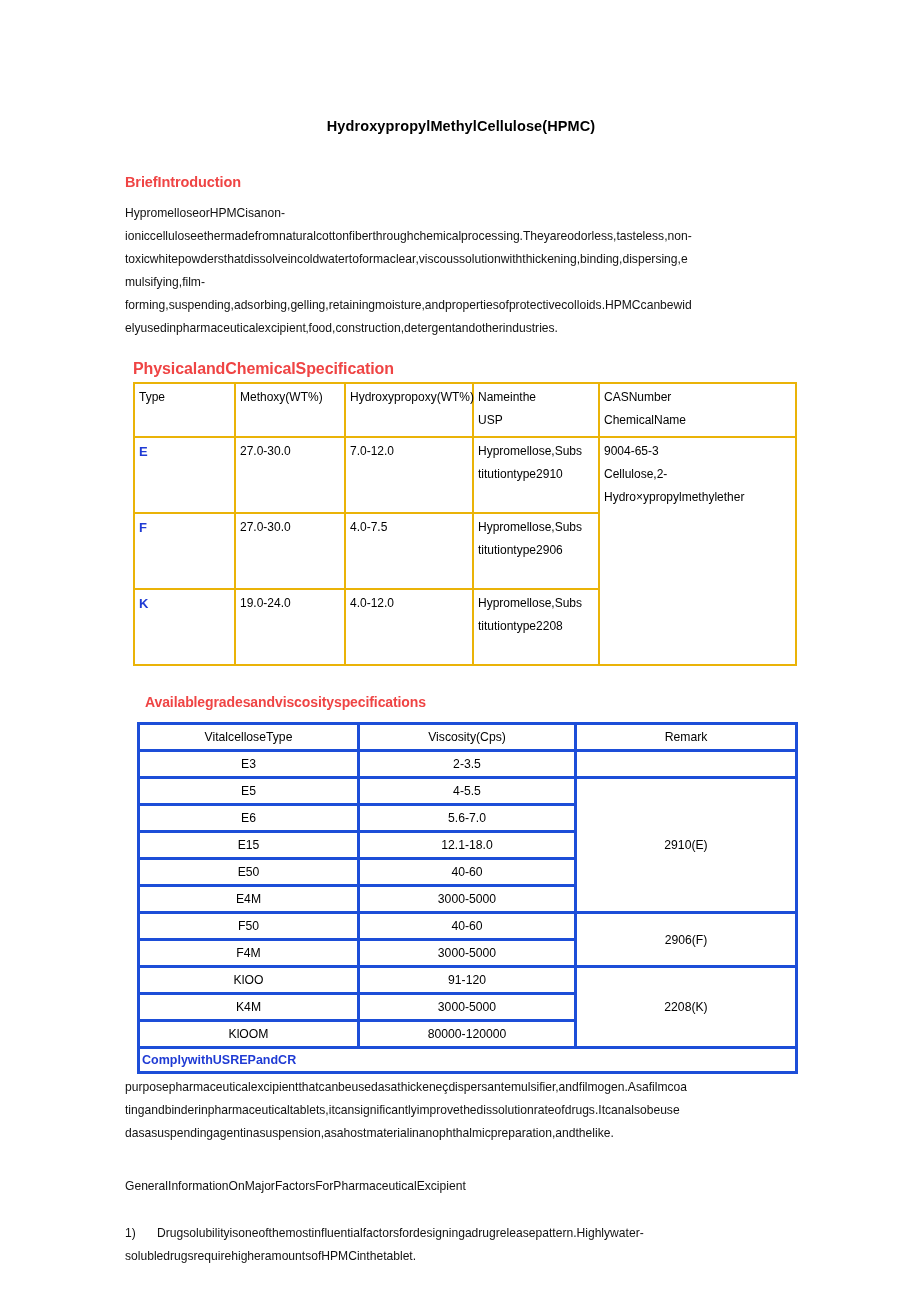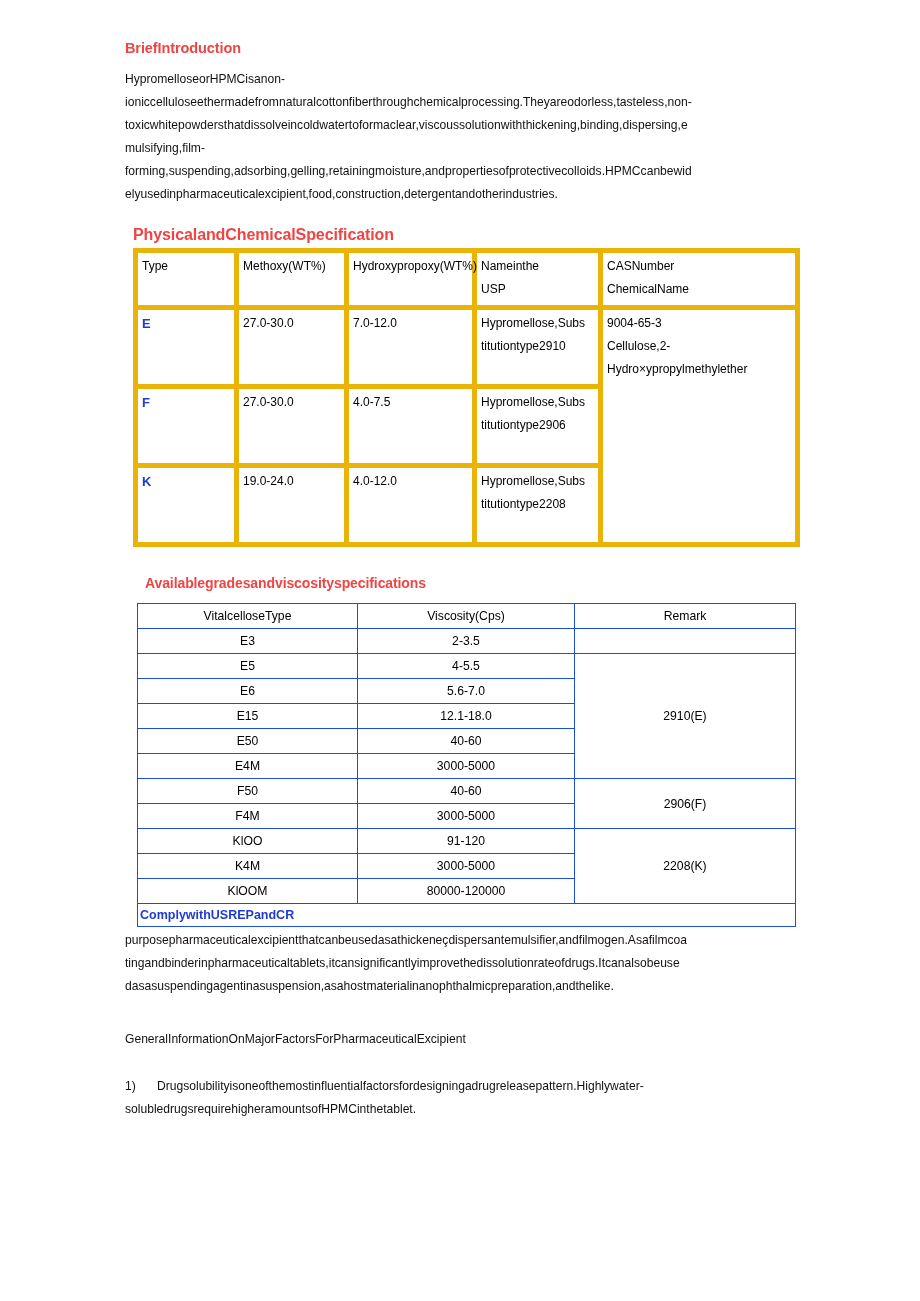--- a/index.html
+++ b/index.html
@@ -82,21 +82,21 @@
     border-collapse: collapse;
     table-layout: fixed;
   }
   .tbl-spec {
     margin-top: 4px;
     margin-left: 8px;
     width: 662px;
     font-size: 12px;
   }
   .tbl-spec td {
-    border: 5px solid #eab308;
+    border: 2px solid #eab308;
     padding: 2px 3px 2px 4px;
     vertical-align: top;
     line-height: 23px;
   }
   .tbl-spec .c-type   { width: 101px; }
   .tbl-spec .c-meth   { width: 110px; }
   .tbl-spec .c-hpo    { width: 128px; }
   .tbl-spec .c-usp    { width: 126px; }
   .tbl-spec .c-cas    { width: 197px; }
 
@@ -113,21 +113,21 @@
   .usp-cell { vertical-align: bottom; }
   .cas-cell { vertical-align: top; }
 
   .tbl-grades {
     margin-top: 4px;
     margin-left: 12px;
     width: 658px;
     font-size: 12.2px;
   }
   .tbl-grades td {
-    border: 1px solid #1d4ed8;
+    border: 3px solid #1d4ed8;
     padding: 3px 4px;
     text-align: center;
     vertical-align: middle;
     height: 18px;
     line-height: 18px;
   }
   .tbl-grades .g-type { width: 220px; }
   .tbl-grades .g-visc { width: 217px; }
   .tbl-grades .g-rem  { width: 221px; }
   .tbl-grades .footer-cell {
@@ -139,20 +139,21 @@
     height: 16px;
     line-height: 16px;
   }
 </style>
 </head>
 <body>
 
 <div class="page">
   <div class="content">
 
+    <div class="doc-title">HydroxypropylMethylCellulose(HPMC)</div>
 
     <div class="heading-blue h-brief">BriefIntroduction</div>
 
     <div class="para intro">
       <div>HypromelloseorHPMCisanon-</div>
       <div>ioniccelluloseethermadefromnaturalcottonfiberthroughchemicalprocessing.Theyareodorless,tasteless,non-</div>
       <div>toxicwhitepowdersthatdissolveincoldwatertoformaclear,viscoussolutionwiththickening,binding,dispersing,e</div>
       <div>mulsifying,film-</div>
       <div>forming,suspending,adsorbing,gelling,retainingmoisture,andpropertiesofprotectivecolloids.HPMCcanbewid</div>
       <div>elyusedinpharmaceuticalexcipient‚food,construction,detergentandotherindustries.</div>

